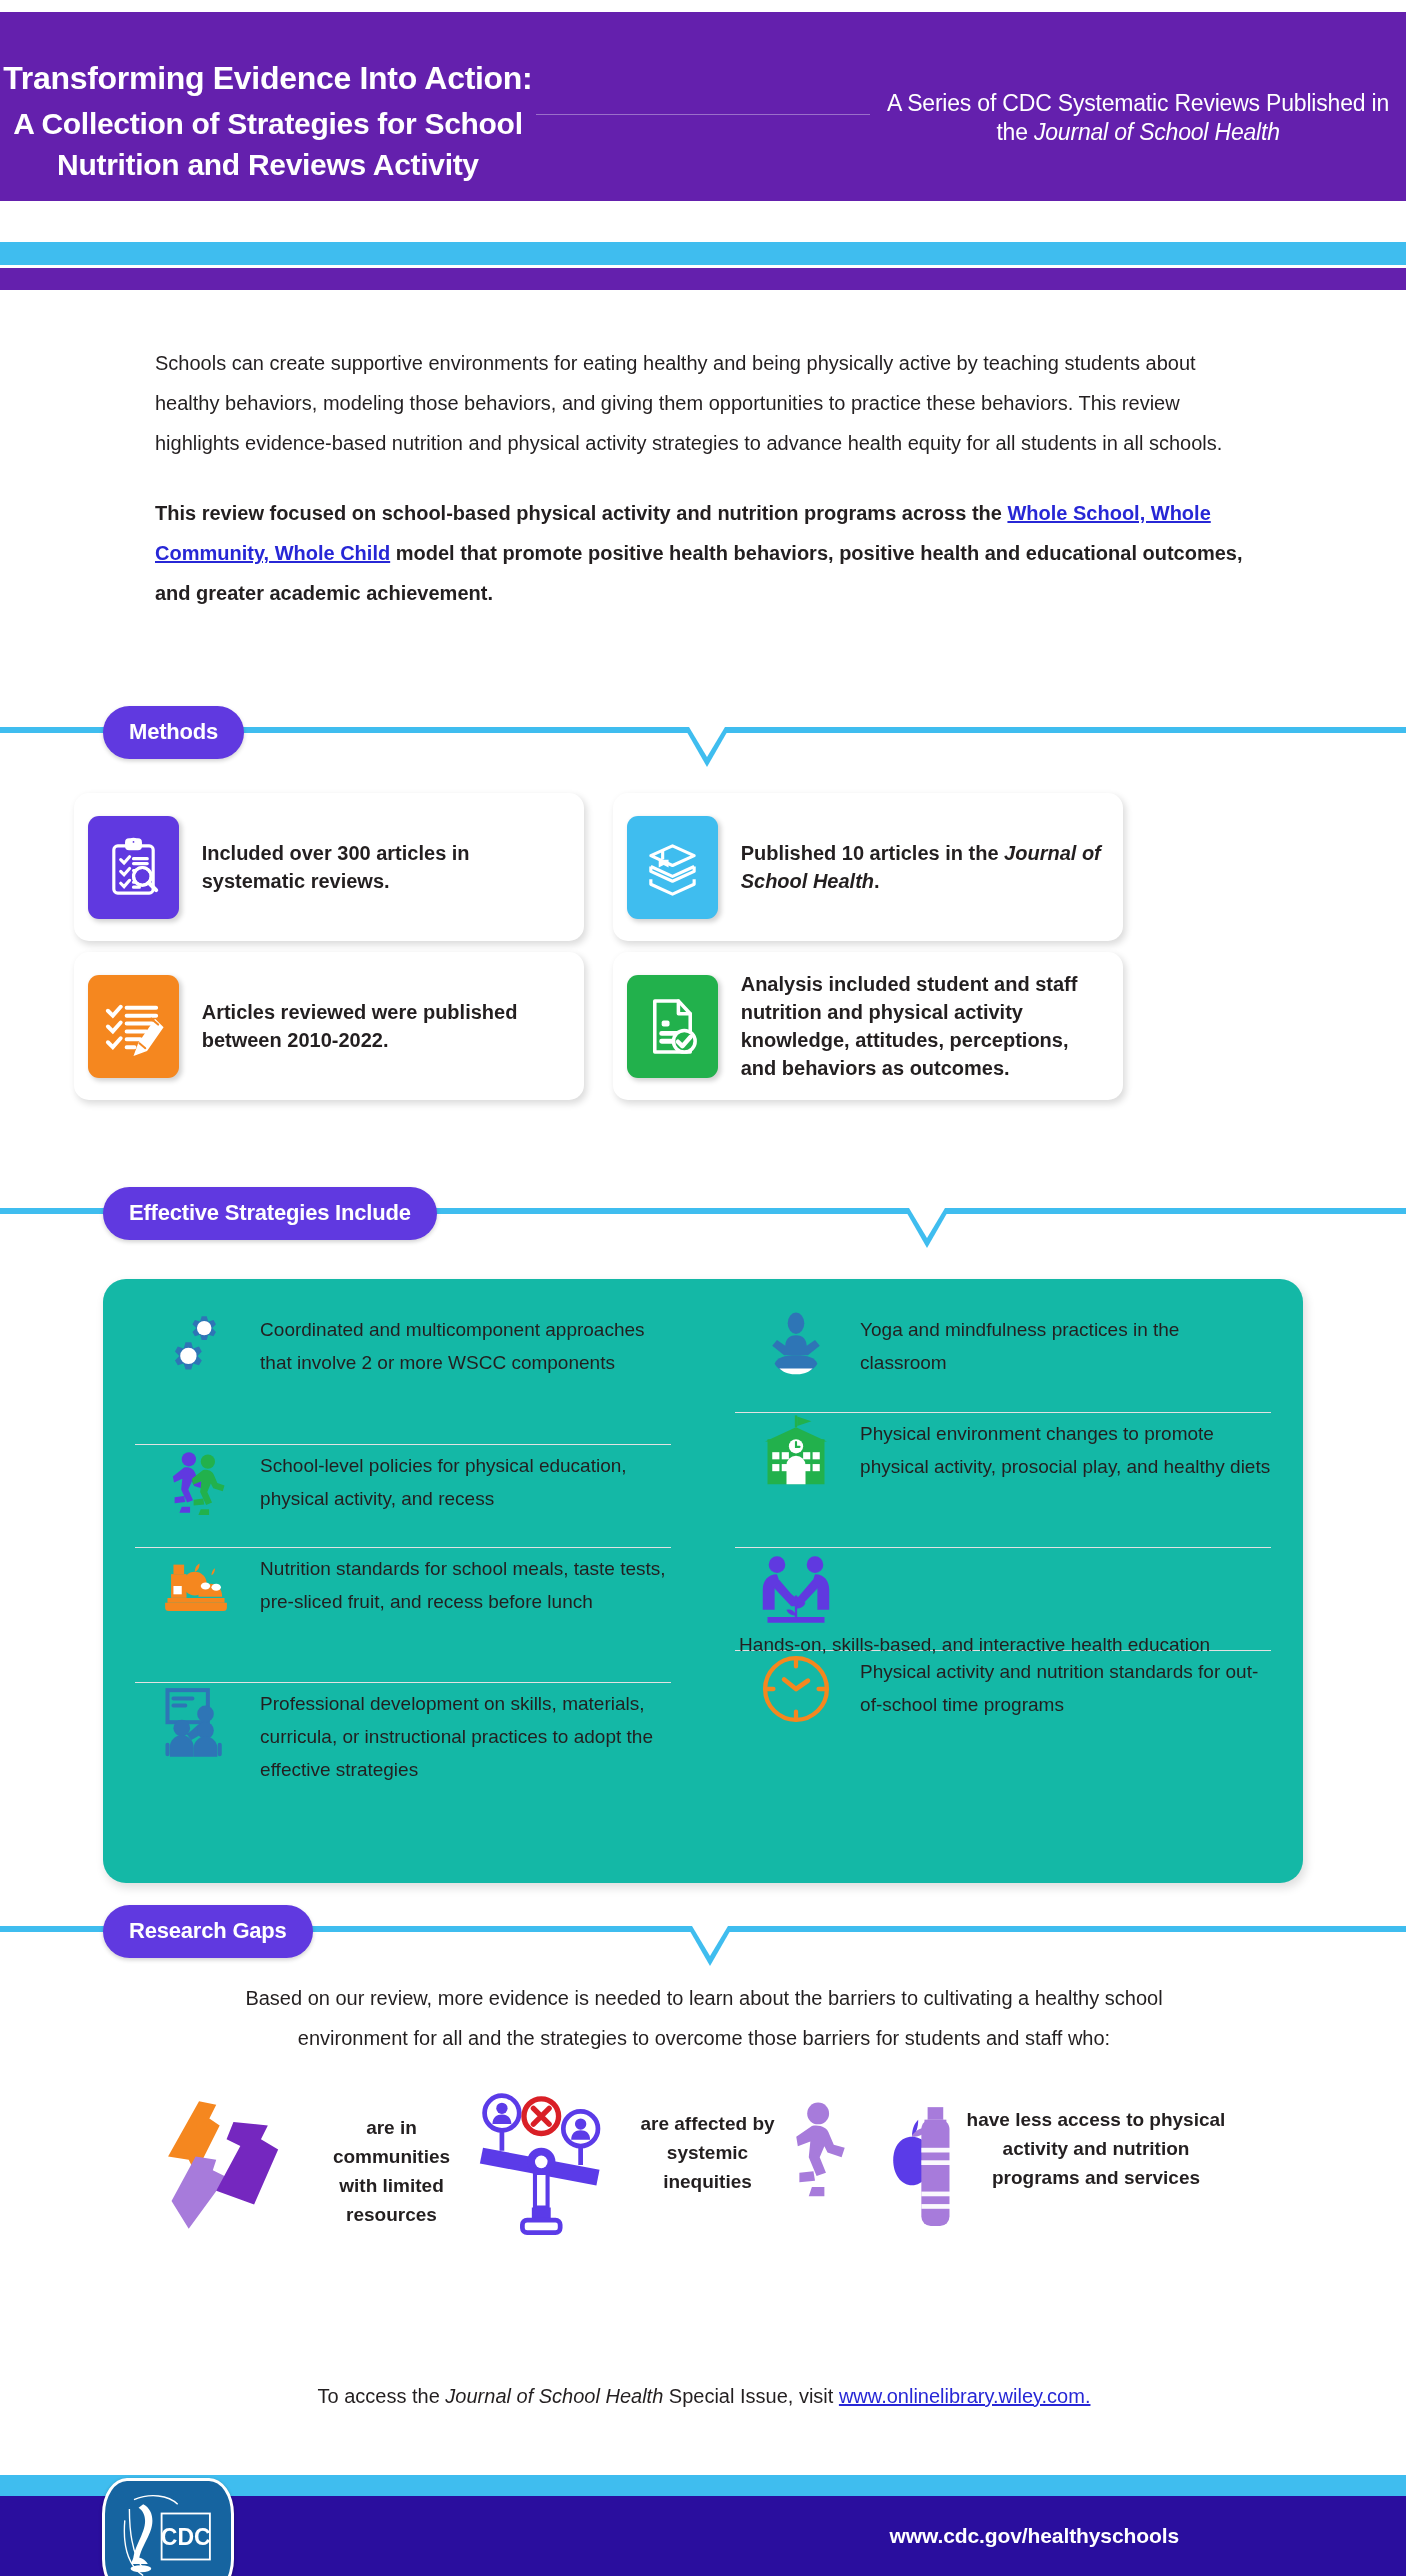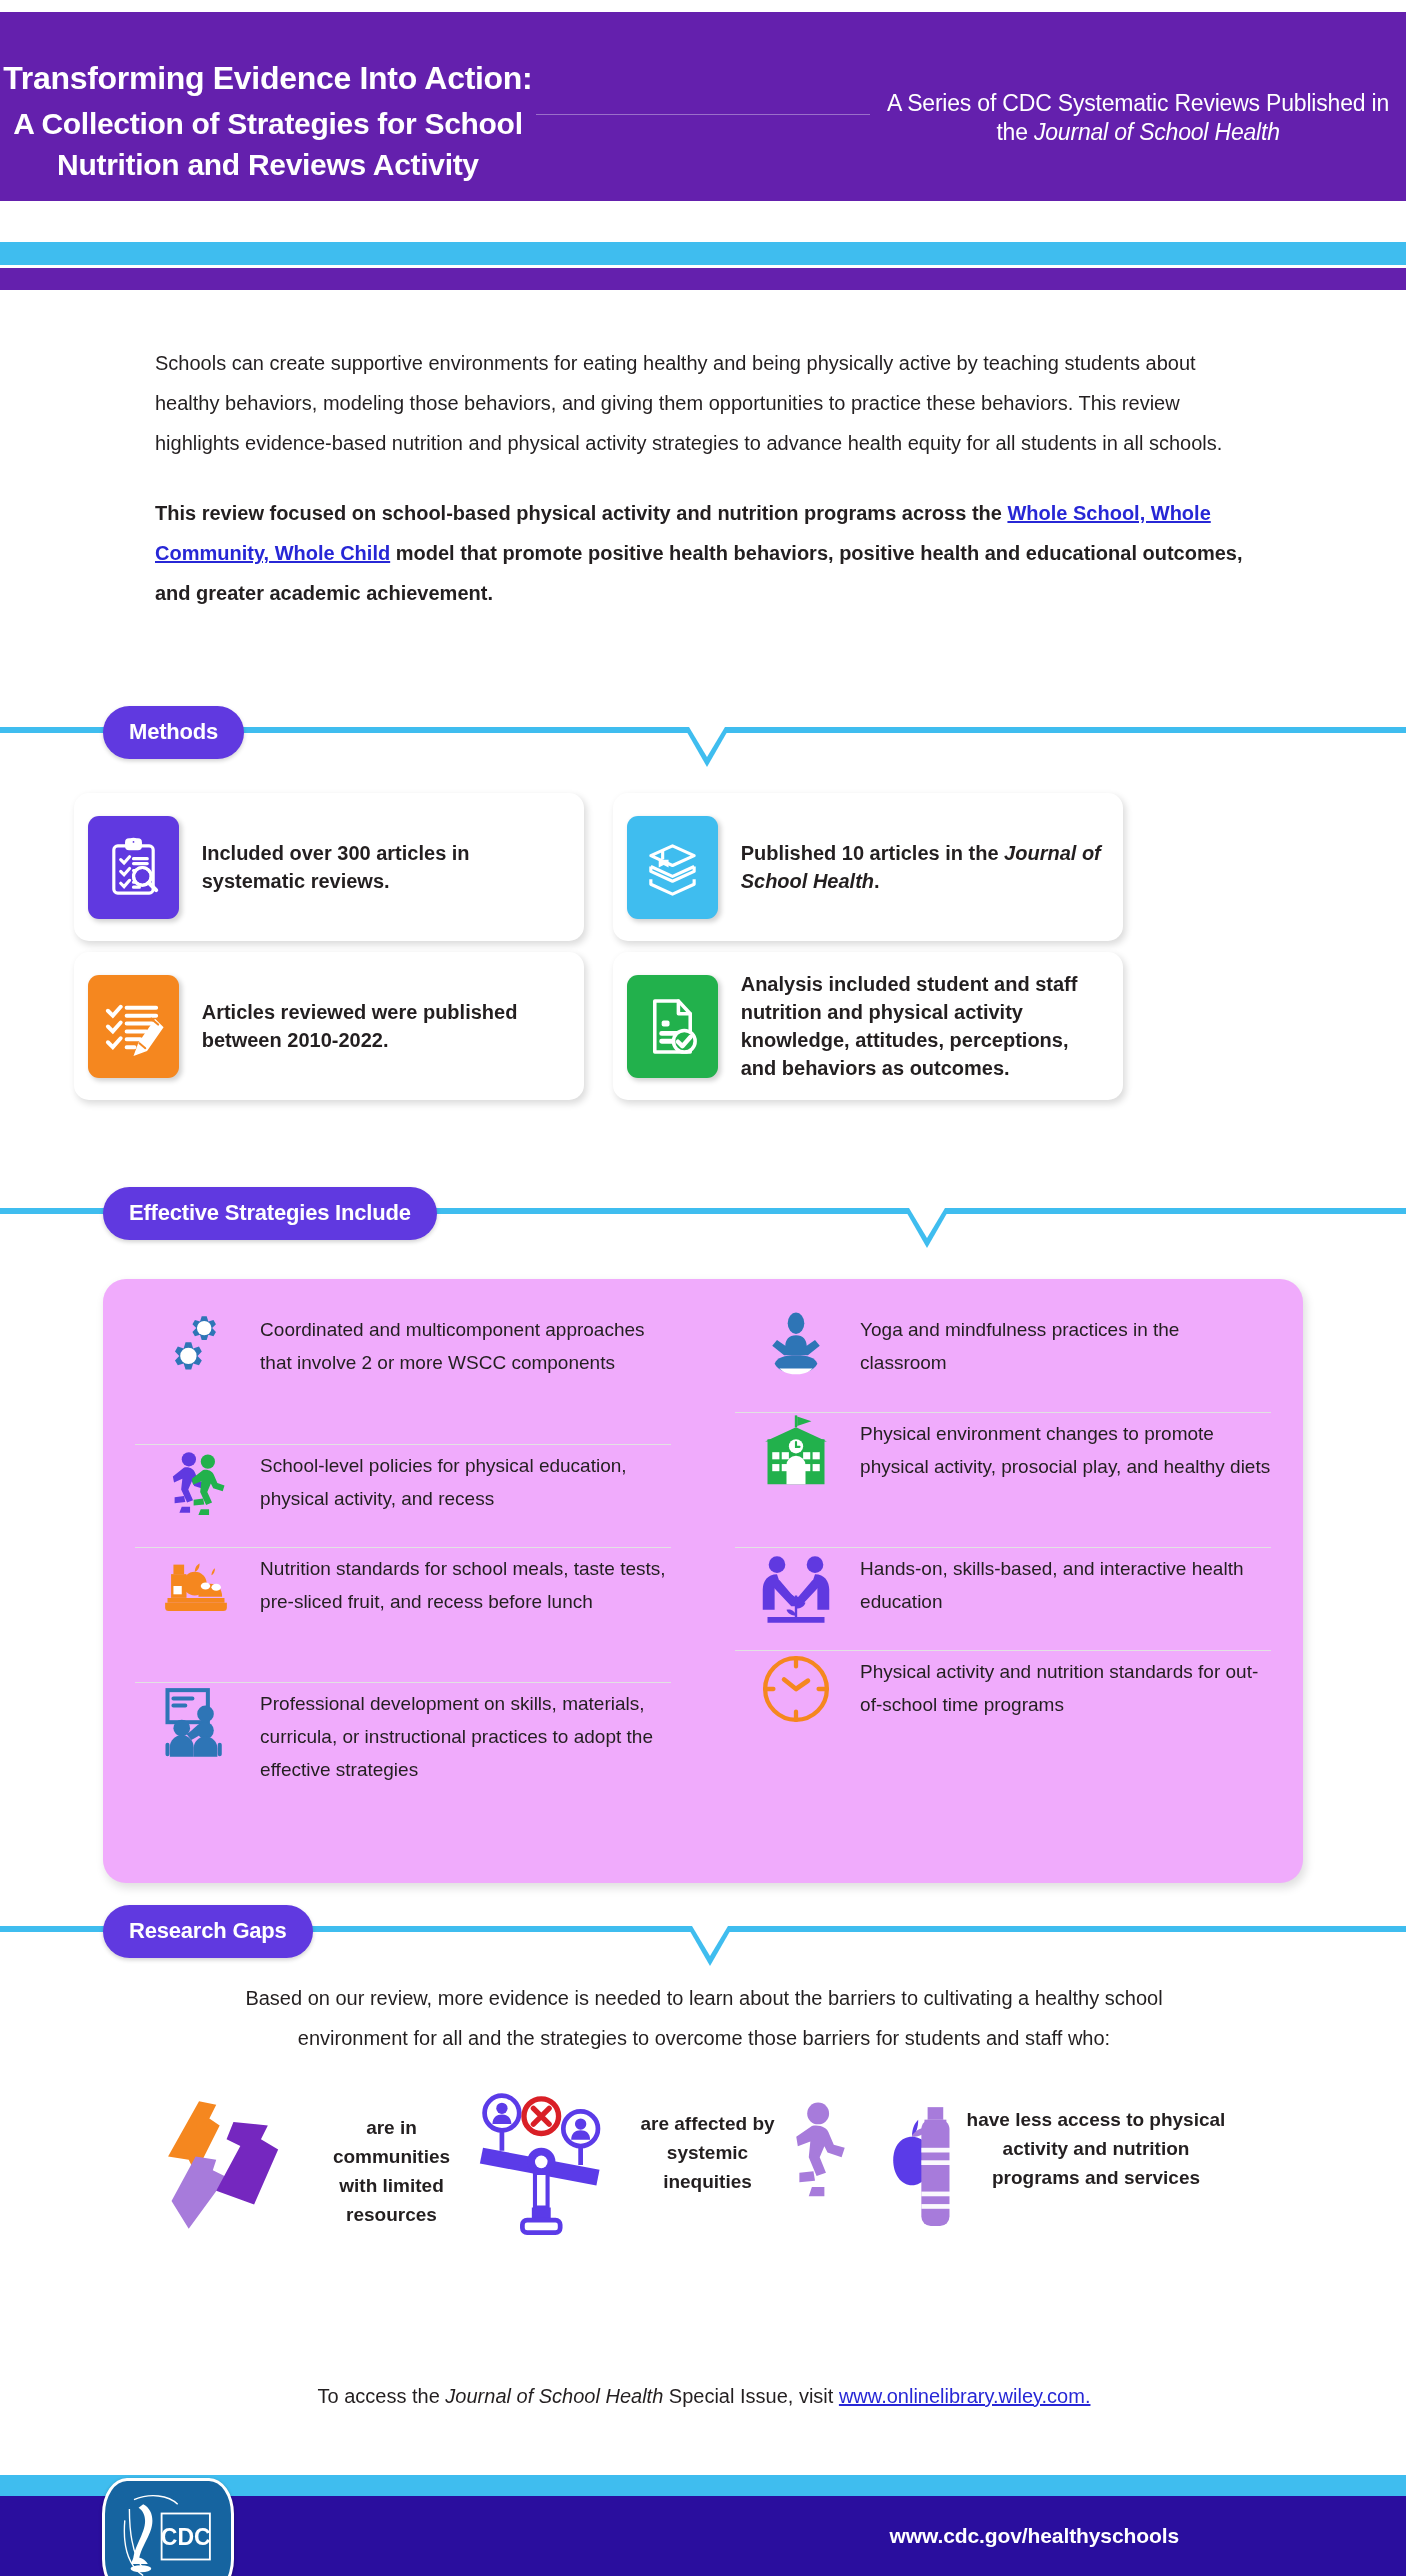--- a/index.html
+++ b/index.html
@@ -103,39 +103,39 @@
   .m-icon svg { width:63px; height:63px; }
   .m-text {
     margin-left:23px; font-size:20px; line-height:28px; color:#231f20;
     padding-right:16.5px;
   }
   .m-text em { font-style:italic; }
 
   
   #strategies-panel {
     position:absolute; left:103px; top:1279px; width:1200px; height:604px;
-    background:#f0abfc; border-radius:23px;
+    background:#14b8a6; border-radius:23px;
     box-shadow:2.7px 4.1px 9.6px rgba(0,0,0,0.13);
     display:flex;
   }
   .s-col { width:600px; padding:30px 32px 13.7px 32px; }
   .s-item { display:flex; align-items:flex-start; }
   .s-item + .s-item { border-top:1.4px solid #e2e2e2; }
   .s-ico {
     flex:0 0 auto; width:121px; display:flex; justify-content:center; align-items:center;
   }
   .s-ico svg { width:76px; height:76px; }
   .s-txt { font-size:19px; line-height:33px; color:#231f20; padding:4.1px 0 4.1px 4.1px; }
   .col-l .s-item:nth-child(1){ height:135px; }
   .col-l .s-item:nth-child(2){ height:103px; }
   .col-l .s-item:nth-child(3){ height:135px; }
   .col-l .s-item:nth-child(4){ height:169px; }
   .col-r .s-item:nth-child(1){ height:103px; }
   .col-r .s-item:nth-child(2){ height:135px; }
-  .col-r .s-item:nth-child(3){ height:103px; }
+  .col-r .s-item:nth-child(3){ height:103px;flex-direction:column; }
   .col-r .s-item:nth-child(4){ height:135px; }
 
   
   #gaps-intro {
     position:absolute; left:199px; top:1978px; width:1010px; text-align:center;
     font-size:20px; line-height:40px; color:#231f20;
   }
   #gaps-row {
     position:absolute; left:144px; top:2088px; width:1126px;
     display:flex; align-items:flex-start;

